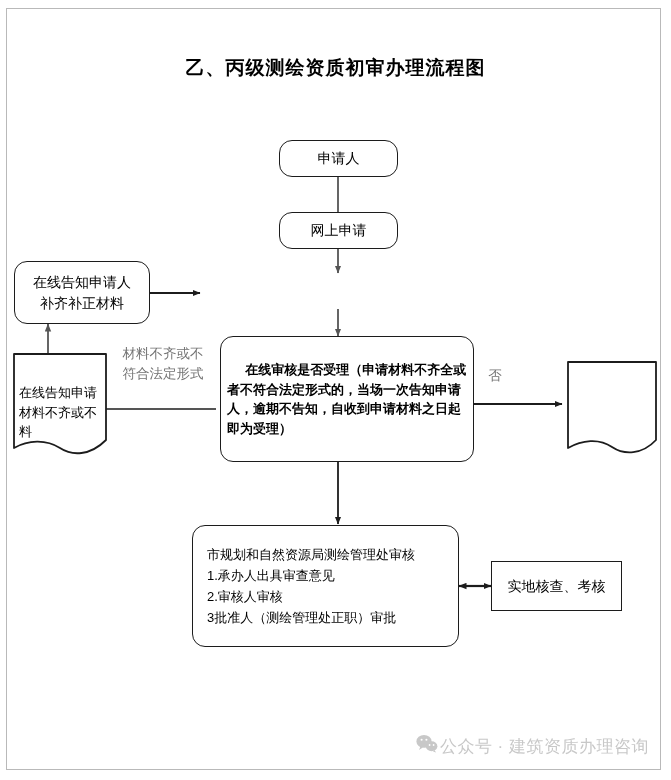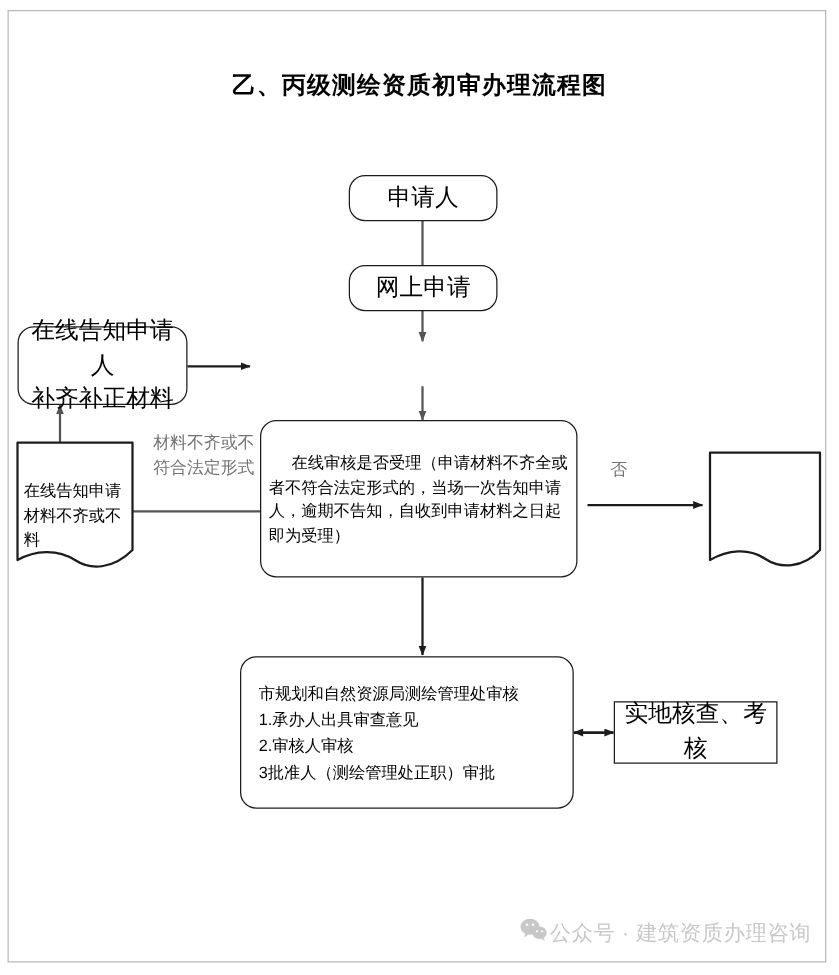--- a/index.html
+++ b/index.html
@@ -38,21 +38,21 @@
     font-size: 19px;
     letter-spacing: 1px;
     color: #000000;
   }
   .node {
     position: absolute;
     box-sizing: border-box;
     border: 1.4px solid #1c1c1c;
     background: #ffffff;
     color: #000000;
-    font-size: 19px;
+    font-size: 14px;
     line-height: 1.45;
     display: flex;
     align-items: center;
     justify-content: center;
     text-align: center;
     padding: 3px 6px;
   }
   .node.round { border-radius: 13px; }
   .node.left-align {
     justify-content: flex-start;
@@ -157,21 +157,21 @@
   </div>
 
 
   <div class="node round" style="left:14px; top:261px; width:136px; height:63px;">
     <div class="inner">
       <div>在线告知申请人</div>
       <div>补齐补正材料</div>
     </div>
   </div>
 
-  <div class="node round" style="left:208px; top:336px; width:254px; height:126px; font-size:13px; line-height:1.5;">
+  <div class="node round" style="left:220px; top:336px; width:254px; height:126px; font-size:13px; line-height:1.5;font-weight:bold;">
     <div class="inner" style="text-indent:1.4em; text-align:left;">在线审核是否受理（申请材料不齐全或者不符合法定形式的，当场一次告知申请人，逾期不告知，自收到申请材料之日起即为受理）</div>
   </div>
 
   <div class="doc-shape" style="left:12px; top:352px; width:96px; height:110px;">
     <svg viewBox="0 0 96 110" width="96" height="110">
       <path d="M2,2 L94,2 L94,88 C78,104 60,104 48,96 C34,87 16,88 2,96 Z" fill="#ffffff" stroke="#1c1c1c" stroke-width="1.8" stroke-linejoin="round"></path>
     </svg>
   </div>
   <div class="doc-text" style="left:19px; top:383px; width:88px;">
     <div>在线告知申请</div>

